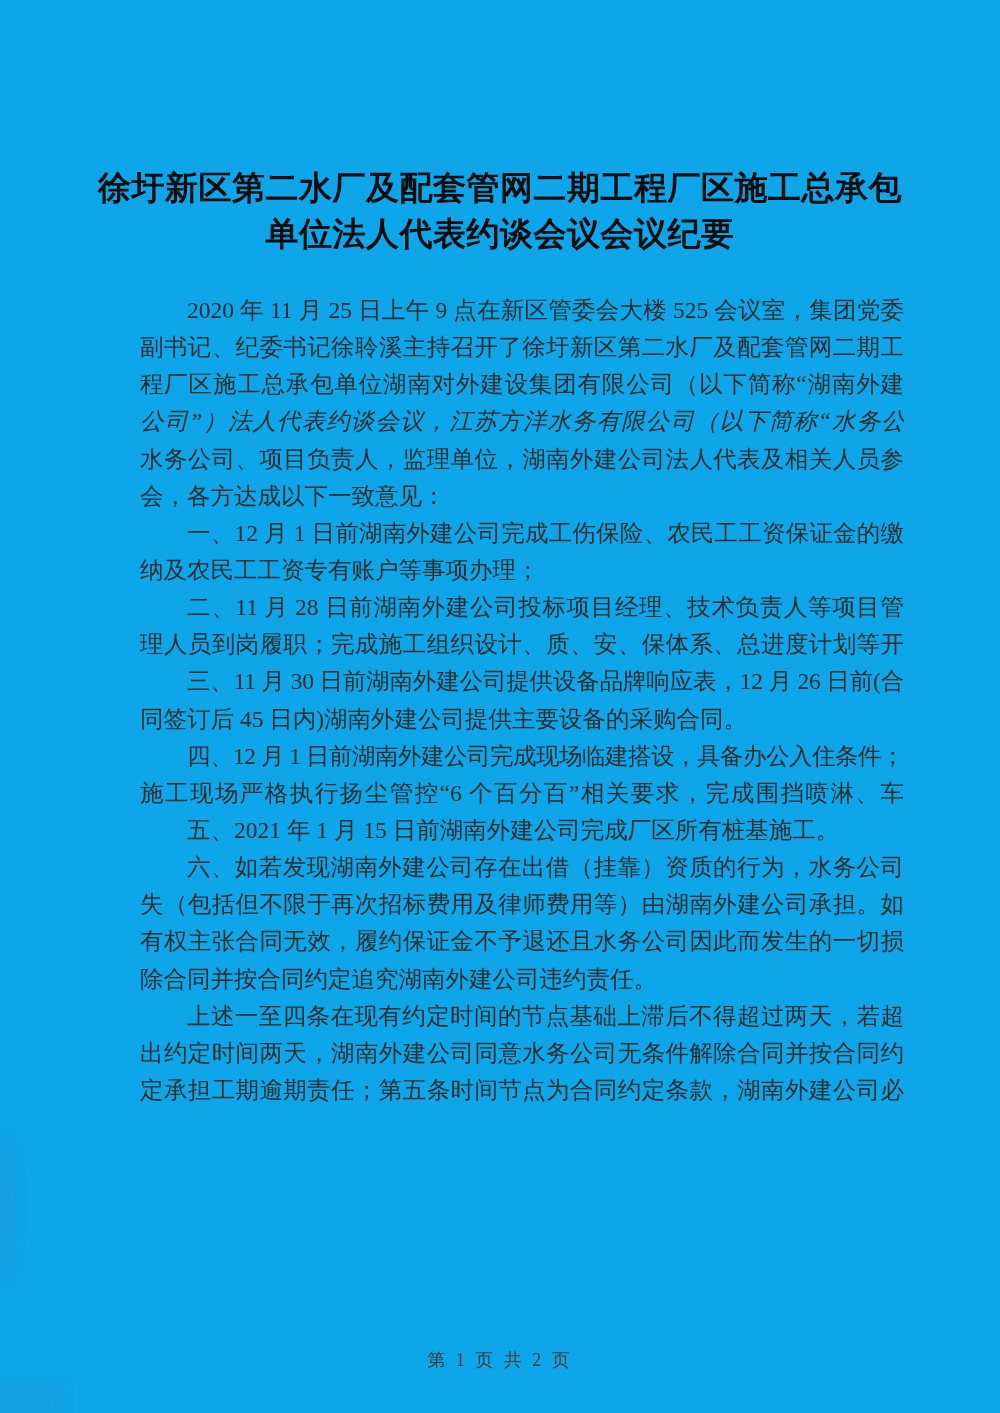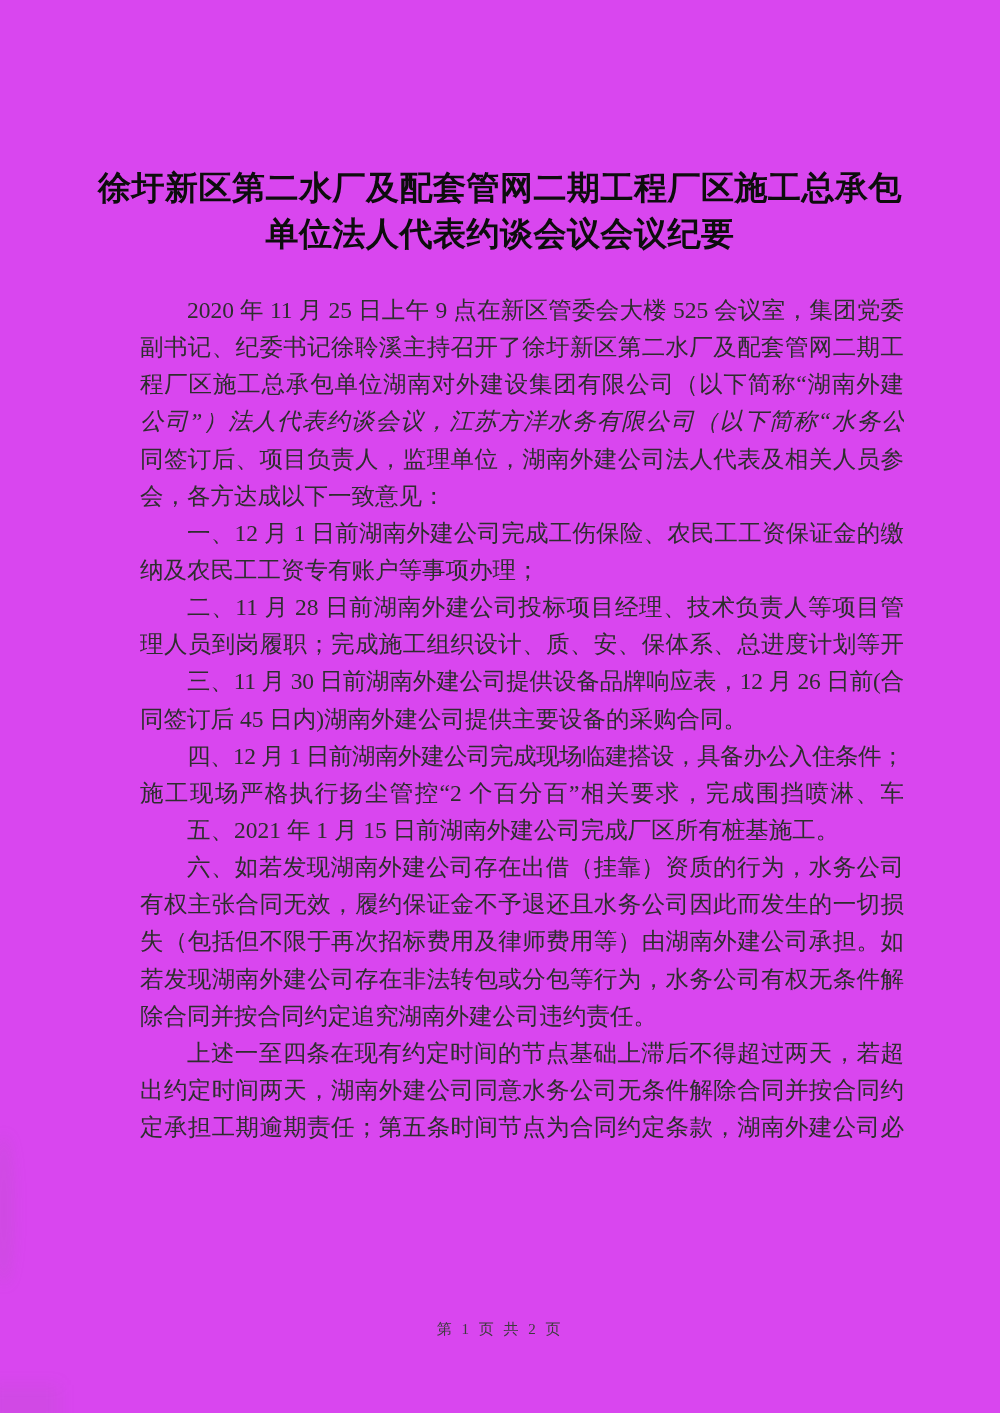--- a/index.html
+++ b/index.html
@@ -2,21 +2,21 @@
 <html><head>
 <meta charset="utf-8">
 <style>
   html, body { margin: 0; padding: 0; }
   body { background: #e9e9e9; }
   .page {
     position: relative;
     width: 1000px;
     height: 1413px;
     margin: 0 auto;
-    background: #d946ef;
+    background: #0ea5e9;
     overflow: hidden;
     font-family: "Liberation Serif", "DejaVu Serif", serif;
   }
   .title {
     position: absolute;
     top: 165px;
     left: 50px;
     right: 50px;
     margin: 0;
     text-align: center;
@@ -40,25 +40,25 @@
     height: 37.15px;
     line-height: 37.15px;
     text-align: justify;
     text-align-last: justify;
     overflow: hidden;
   }
   .line.first { text-indent: 47px; }
   .line.lastline { text-align-last: left; }
   .footer {
     position: absolute;
-    top: 1320px;
+    top: 1348px;
     left: 0;
     width: 100%;
     text-align: center;
-    font-size: 15px;
+    font-size: 18px;
     letter-spacing: 3px;
     color: #3c3c3c;
   }
   
   .smudge { position: absolute; pointer-events: none; }
   .smudge-left {
     left: -6px; top: 1135px; width: 20px; height: 150px;
     background: rgba(120,120,120,0.10);
     filter: blur(7px);
     border-radius: 50%;
@@ -77,35 +77,34 @@
   <h1 class="title">
     <span class="title-line">徐圩新区第二水厂及配套管网二期工程厂区施工总承包</span>
     <span class="title-line">单位法人代表约谈会议会议纪要</span>
   </h1>
 
   <div class="doc-body">
       <div class="line first">2020 年 11 月 25 日上午 9 点在新区管委会大楼 525 会议室，集团党委</div>
       <div class="line">副书记、纪委书记徐聆溪主持召开了徐圩新区第二水厂及配套管网二期工</div>
       <div class="line">程厂区施工总承包单位湖南对外建设集团有限公司（以下简称“湖南外建</div>
       <div class="line" style="letter-spacing: -0.75px; font-style: italic;">公司”）法人代表约谈会议，江苏方洋水务有限公司（以下简称“水务公司”）</div>
-      <div class="line">同签订后、项目负责人，监理单位，湖南外建公司法人代表及相关人员参</div>
+      <div class="line">水务公司、项目负责人，监理单位，湖南外建公司法人代表及相关人员参</div>
       <div class="line lastline">会，各方达成以下一致意见：</div>
       <div class="line first">一、12 月 1 日前湖南外建公司完成工伤保险、农民工工资保证金的缴</div>
       <div class="line lastline">纳及农民工工资专有账户等事项办理；</div>
       <div class="line first">二、11 月 28 日前湖南外建公司投标项目经理、技术负责人等项目管</div>
       <div class="line">理人员到岗履职；完成施工组织设计、质、安、保体系、总进度计划等开</div>
       <div class="line first" style="letter-spacing: -0.25px;">三、11 月 30 日前湖南外建公司提供设备品牌响应表，12 月 26 日前(合</div>
       <div class="line lastline">同签订后 45 日内)湖南外建公司提供主要设备的采购合同。</div>
       <div class="line first" style="letter-spacing: -0.5px;">四、12 月 1 日前湖南外建公司完成现场临建搭设，具备办公入住条件；</div>
-      <div class="line">施工现场严格执行扬尘管控“2 个百分百”相关要求，完成围挡喷淋、车</div>
+      <div class="line">施工现场严格执行扬尘管控“6 个百分百”相关要求，完成围挡喷淋、车</div>
       <div class="line first lastline">五、2021 年 1 月 15 日前湖南外建公司完成厂区所有桩基施工。</div>
       <div class="line first">六、如若发现湖南外建公司存在出借（挂靠）资质的行为，水务公司</div>
+      <div class="line">失（包括但不限于再次招标费用及律师费用等）由湖南外建公司承担。如</div>
       <div class="line">有权主张合同无效，履约保证金不予退还且水务公司因此而发生的一切损</div>
-      <div class="line">失（包括但不限于再次招标费用及律师费用等）由湖南外建公司承担。如</div>
-      <div class="line">若发现湖南外建公司存在非法转包或分包等行为，水务公司有权无条件解</div>
       <div class="line lastline">除合同并按合同约定追究湖南外建公司违约责任。</div>
       <div class="line first">上述一至四条在现有约定时间的节点基础上滞后不得超过两天，若超</div>
       <div class="line">出约定时间两天，湖南外建公司同意水务公司无条件解除合同并按合同约</div>
       <div class="line">定承担工期逾期责任；第五条时间节点为合同约定条款，湖南外建公司必</div>
     </div>
 
   <div class="footer">第 1 页 共 2 页</div>
 
   <div class="smudge smudge-left"></div>
   <div class="smudge smudge-corner"></div>

